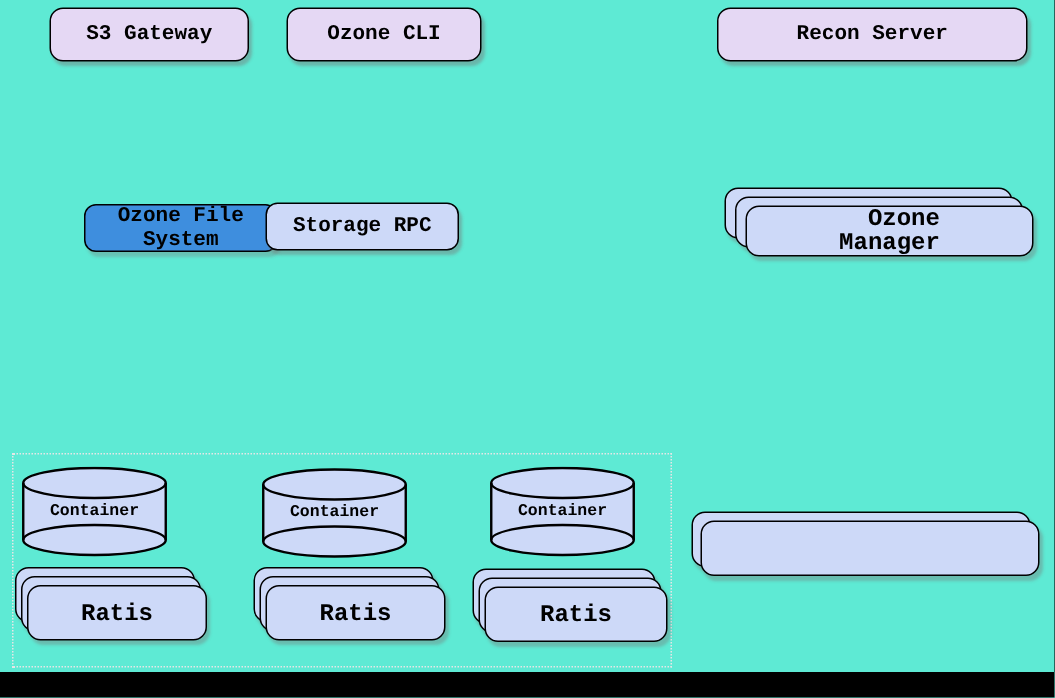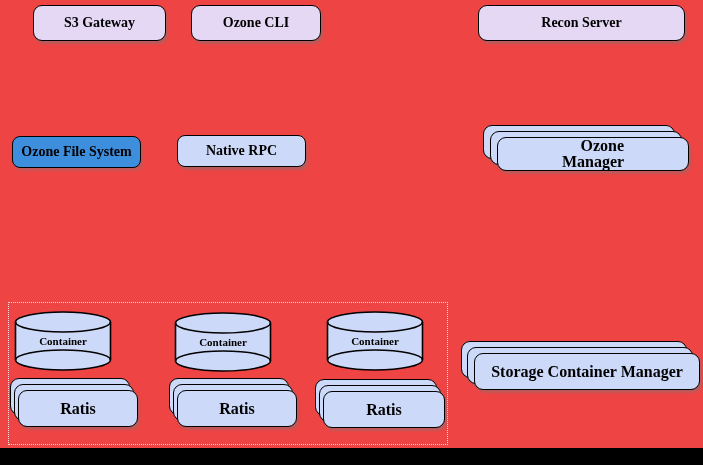--- a/index.html
+++ b/index.html
@@ -1,30 +1,30 @@
 <!DOCTYPE html>
 <html style="--lavender-fill: #E5D8F4; --periwinkle-fill: #CDD9F8; --blue-fill: #3E8EDE; --border: #000000; --text: #000000; --dotted-border: #E6E6E6; --background: #000000;"><head>
 <meta charset="utf-8">
 <style>
   html,body{margin:0;padding:0;background:#000;}
   #canvas{
-    position:relative;width:703px;height:448px;background:#ef4444;overflow:hidden;
-    font-family:Liberation Serif, serif;
+    position:relative;width:703px;height:448px;background:#5eead4;overflow:hidden;
+    font-family:Liberation Mono, monospace;
     -webkit-font-smoothing:antialiased;
   }
   .node{
     position:absolute;display:flex;align-items:center;justify-content:center;
     border:1.6px solid var(--border,#000);border-radius:9px;
     font-weight:bold;font-size:14px;color:var(--text,#000);
     box-shadow:2px 3px 2px rgba(120,120,120,0.45);
     box-sizing:border-box;text-align:center;
   }
   .lavender{background:var(--lavender-fill,#E5D8F4);}
   .periwinkle{background:var(--periwinkle-fill,#CDD9F8);}
-  .blue{background:var(--blue-fill,#3E8EDE);border-radius:8px;box-shadow:2px 3px 2px rgba(120,120,120,0.35);}
+  .blue{background:var(--blue-fill,#3E8EDE);border-radius:8px;box-shadow:2px 3px 2px rgba(120,120,120,0.35);margin-left:44px;}
   .stack{position:absolute;}
   .stack .layer{
     position:absolute;background:var(--periwinkle-fill,#CDD9F8);
     border:1.6px solid var(--border,#000);border-radius:9px;box-sizing:border-box;
     box-shadow:2px 3px 2px rgba(120,120,120,0.40);
   }
   .stack .front{
     display:flex;align-items:center;justify-content:center;
     font-weight:bold;font-size:16px;color:var(--text,#000);
     text-align:right;white-space:pre-line;line-height:16px;
@@ -43,21 +43,21 @@
 </head>
 <body>
 
 <div id="canvas">
 
   <div class="node lavender" style="left:33px;top:5px;width:133px;height:36px;">S3 Gateway</div>
   <div class="node lavender" style="left:478px;top:5px;width:207px;height:36px;">Recon Server</div>
   <div class="node lavender" style="left:191px;top:5px;width:130px;height:36px;">Ozone CLI</div>
 
   <div class="node blue" style="left:12px;top:136px;width:129px;height:32px;">Ozone File System</div>
-  <div class="node periwinkle" style="left:177px;top:135px;width:129px;height:32px;border-radius:8px;">Native RPC</div>
+  <div class="node periwinkle" style="left:177px;top:135px;width:129px;height:32px;border-radius:8px;">Storage RPC</div>
 
   <div class="stack" style="left:483px;top:125px;width:206px;height:46px;">
     <div class="layer" style="left:0;top:0;width:192px;height:34px;"></div>
     <div class="layer" style="left:7px;top:6px;width:192px;height:34px;"></div>
     <div class="layer front" style="left:14px;top:12px;width:192px;height:34px;">Ozone
 Manager</div>
   </div>
 
   <div class="dotted-region"></div>
 
@@ -102,16 +102,15 @@
   </div>
   <div class="stack" style="left:315px;top:379px;width:130px;height:50px;">
     <div class="layer" style="left:0;top:0;width:122px;height:37px;"></div>
     <div class="layer" style="left:4px;top:6px;width:122px;height:37px;"></div>
     <div class="layer front" style="left:8px;top:12px;width:122px;height:37px;">Ratis</div>
   </div>
 
   <div class="stack" style="left:461px;top:341px;width:240px;height:50px;">
     <div class="layer" style="left:0;top:0;width:226px;height:37px;"></div>
     <div class="layer" style="left:6px;top:6px;width:226px;height:37px;"></div>
-    <div class="layer front" style="left:13px;top:12px;width:226px;height:37px;">Storage Container Manager</div>
   </div>
 
 </div>
 
 </body></html>

